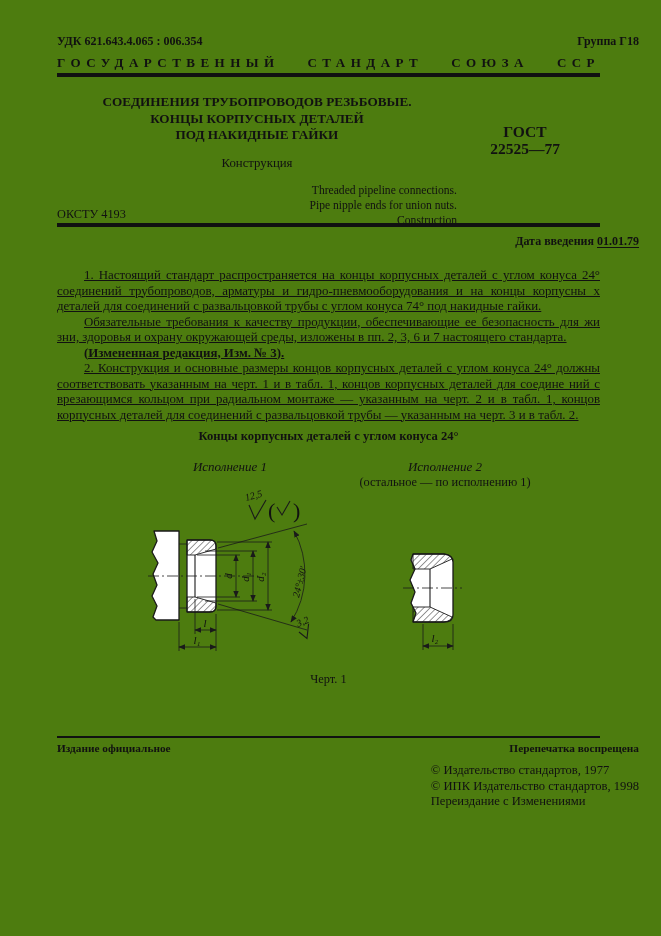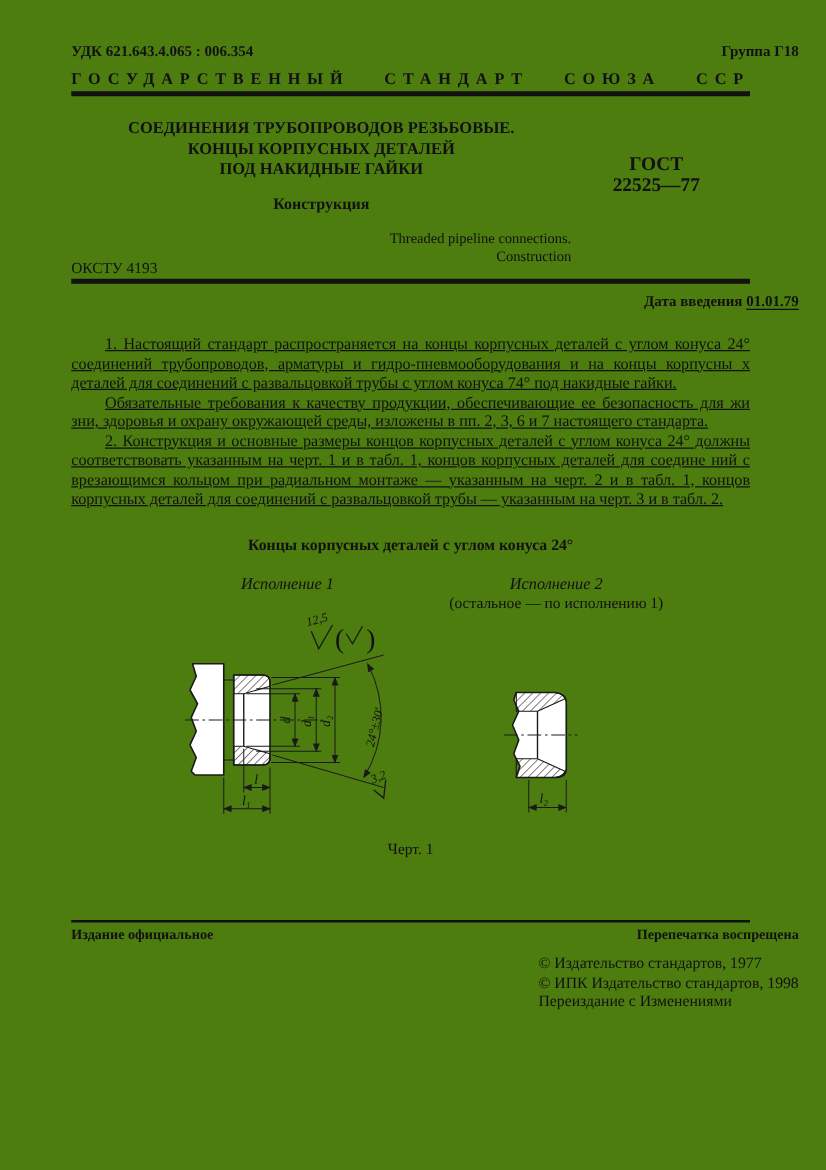--- a/index.html
+++ b/index.html
@@ -14,21 +14,21 @@
   .rule-c{top:736px;height:2px;}
   .udk{left:57px;top:34px;font-size:12px;font-weight:bold;}
   .group{right:61px;top:34px;font-size:12px;font-weight:bold;}
   .std-name{
     left:57px;top:55px;width:543px;font-size:13px;font-weight:bold;
     letter-spacing:0.42em;word-spacing:0.6em;white-space:nowrap;
     text-align:justify;text-align-last:justify;
   }
   .title-block{left:57px;top:94px;width:400px;text-align:center;}
   .t-line{font-size:13.2px;font-weight:bold;line-height:16.5px;}
-  .subtitle{margin-top:12px;font-size:12.8px;font-weight:bold;}
+  .subtitle{margin-top:12px;font-size:12.8px;font-weight:normal;}
   .en-block{margin-top:12px;font-size:11.6px;line-height:15px;text-align:right;}
   .gost-box{left:455px;top:124px;width:140px;text-align:center;font-weight:bold;font-size:15.5px;line-height:16.5px;}
   .okstu{left:57px;top:207px;font-size:12.3px;}
   .date-line{right:61px;top:234px;font-size:12px;font-weight:bold;}
   .date-line .val{text-decoration:underline;text-underline-offset:2px;}
   .body-text{left:57px;top:268px;width:543px;font-size:12.9px;line-height:15.5px;text-align:justify;}
   .para{margin:0;text-indent:27px;text-decoration:underline;}
   .para.bold{font-weight:bold;}
   .fig-heading{left:57px;top:429px;width:543px;text-align:center;font-weight:bold;font-size:12.6px;}
   .variant{font-style:italic;font-size:13px;text-align:center;}
@@ -61,40 +61,42 @@
   <div class="abs std-name">ГОСУДАРСТВЕННЫЙ СТАНДАРТ СОЮЗА ССР</div>
   <div class="rule rule-a"></div>
 
   <div class="abs title-block">
     <div class="t-line">СОЕДИНЕНИЯ ТРУБОПРОВОДОВ РЕЗЬБОВЫЕ.</div>
     <div class="t-line">КОНЦЫ КОРПУСНЫХ ДЕТАЛЕЙ</div>
     <div class="t-line">ПОД НАКИДНЫЕ ГАЙКИ</div>
     <div class="subtitle">Конструкция</div>
     <div class="en-block">
       <div>Threaded pipeline connections.</div>
+      <div>Pipe nipple ends for union nuts.</div>
       <div>Construction</div>
     </div>
   </div>
 
   <div class="abs gost-box">
     <div>ГОСТ</div>
     <div>22525—77</div>
   </div>
 
   <div class="abs okstu">ОКСТУ 4193</div>
   <div class="rule rule-b"></div>
 
   <div class="abs date-line">
     <span>Дата введения</span>
     <span class="val">01.01.79</span>
   </div>
 
   <div class="abs body-text">
     <p class="para">1. Настоящий стандарт распространяется на концы корпусных деталей с углом конуса 24° соединений трубопроводов, арматуры и гидро-пневмооборудования и на концы корпусны х деталей для соединений с развальцовкой трубы с углом конуса 74° под накидные гайки.</p>
     <p class="para">Обязательные требования к качеству продукции, обеспечивающие ее безопасность для жи зни, здоровья и охрану окружающей среды, изложены в пп. 2, 3, 6 и 7 настоящего стандарта.</p>
+    <p class="para bold">(Измененная редакция, Изм. № 3).</p>
     <p class="para">2. Конструкция и основные размеры концов корпусных деталей с углом конуса 24° должны соответствовать указанным на черт. 1 и в табл. 1, концов корпусных деталей для соедине ний с врезающимся кольцом при радиальном монтаже — указанным на черт. 2 и в табл. 1, концов корпусных деталей для соединений с развальцовкой трубы — указанным на черт. 3 и в табл. 2.</p>
   </div>
 
   <div class="abs fig-heading">Концы корпусных деталей с углом конуса 24°</div>
   <div class="abs variant v1">Исполнение 1</div>
   <div class="abs variant v2">Исполнение 2</div>
   <div class="abs v2-note">(остальное — по исполнению 1)</div>
 
   <svg class="abs" style="left:0;top:478px;" width="661" height="200" viewBox="0 478 661 200">
     <defs>

